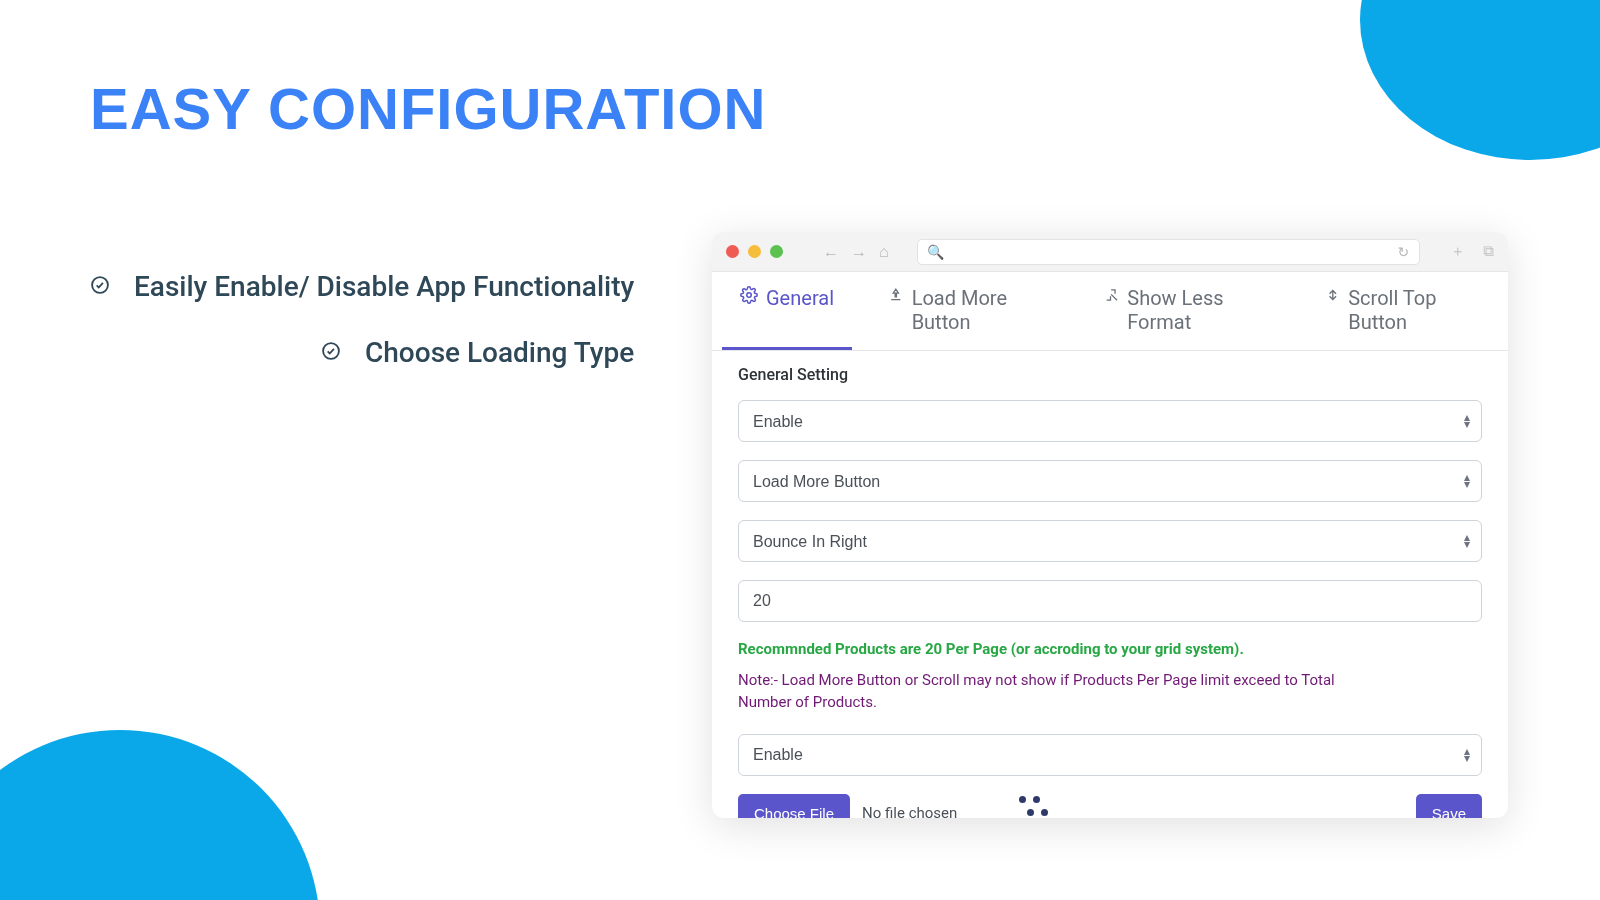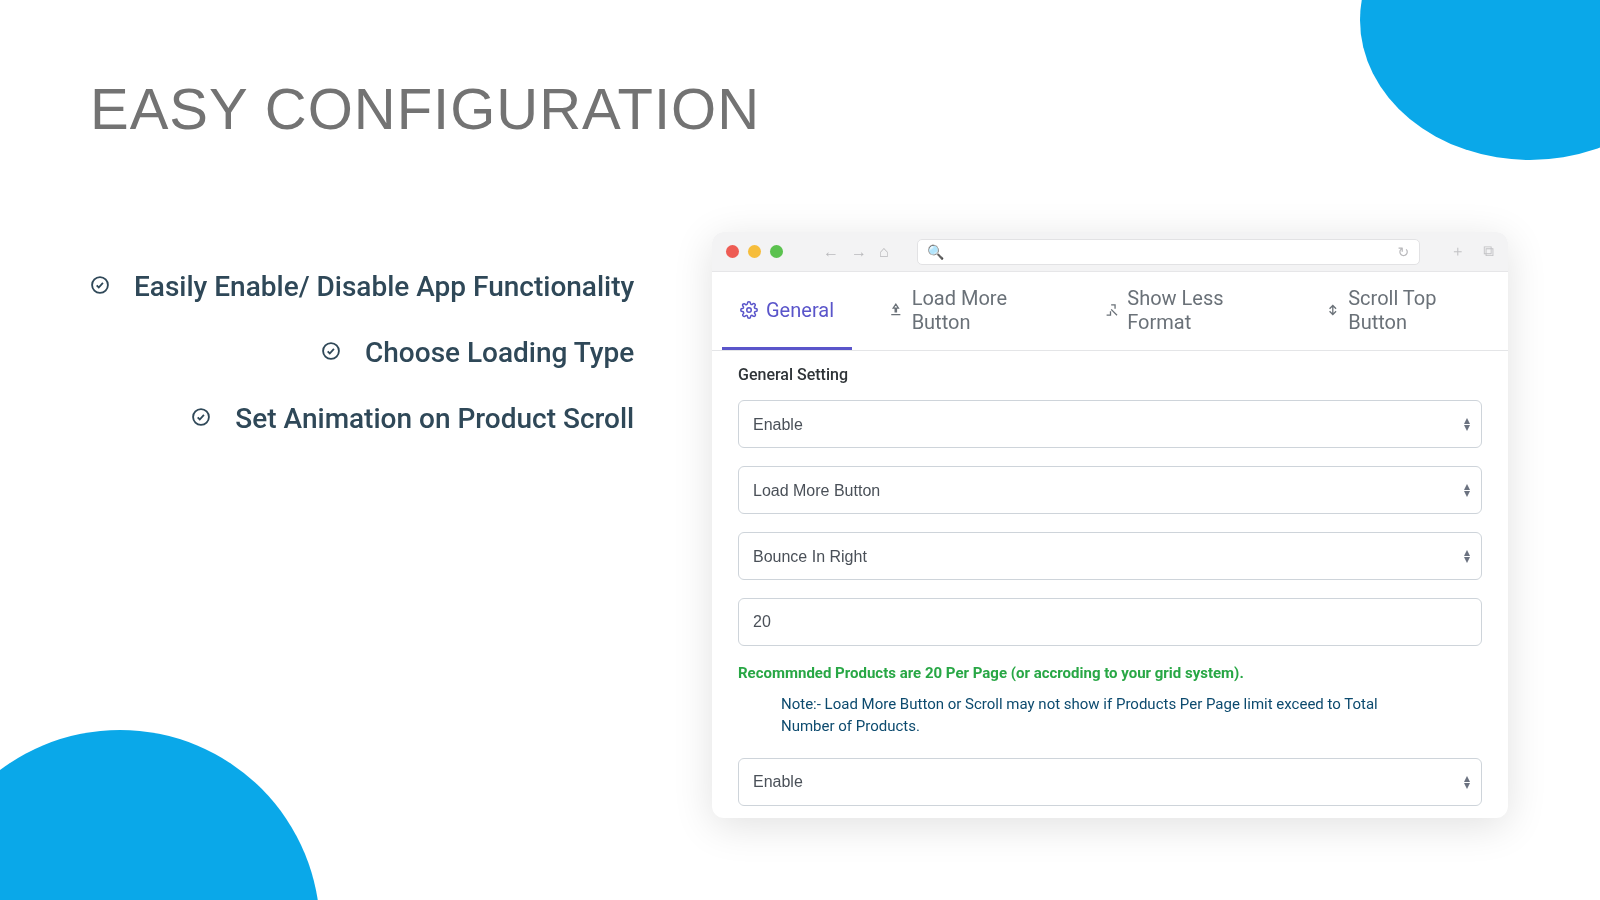--- a/index.html
+++ b/index.html
@@ -27,23 +27,23 @@
   width: 400px;
   height: 400px;
   background: #0aa8e9;
   border-radius: 50%;
 }
 .title {
   position: absolute;
   top: 75px;
   left: 90px;
   font-size: 58px;
-  font-weight: 400;
+  font-weight: 700;
   letter-spacing: 1px;
-  color: #737373;
+  color: #3b82f6;
   font-family: "Arial Black", sans-serif;
 }
 .features {
   position: absolute;
   top: 270px;
   left: 90px;
   display: flex;
   flex-direction: column;
   gap: 33px;
 }
@@ -102,60 +102,60 @@
 .addrbar .reload { margin-left: auto; color: #b9b9bc; font-size: 14px; }
 .rightctrls { display: flex; gap: 18px; margin-left: 20px; color: #c2c2c5; font-size: 15px; }
 .tabs {
   display: flex;
   border-bottom: 1px solid #e4e5e7;
   padding: 0 10px;
 }
 .tab {
   padding: 14px 18px 13px;
   display: flex;
-  align-items: center;
+  align-items: flex-start;
   gap: 8px;
   font-size: 20px;
   color: #6a7178;
   cursor: pointer;
   border-bottom: 3px solid transparent;
   margin-right: 18px;
 }
 .tab.active { color: #5a55ca; border-bottom-color: #5a55ca; }
 .tab svg { width: 18px; height: 18px; vertical-align: middle; }
 .panel { padding: 14px 26px 20px; }
 .panel-title { font-size: 16px; color: #2f3438; margin-bottom: 16px; font-weight: 500; }
 .selectwrap {
   position: relative;
   margin-bottom: 18px;
 }
 .selectwrap select, .selectwrap input.textlike {
   width: 100%;
-  height: 48px;
+  height: 42px;
   border: 1px solid #ced4da;
   border-radius: 6px;
   background: #fff;
   padding: 0 14px;
   font-size: 16px;
   color: #4a5058;
   appearance: none;
   -webkit-appearance: none;
 }
 .selectwrap .caret {
   position: absolute;
   right: 12px;
   top: 50%;
   transform: translateY(-50%);
   color: #6b7280;
   font-size: 12px;
   line-height: 0.6;
   pointer-events: none;
 }
 .hint-green { color: #28a745; font-size: 15px; margin: 2px 0 12px; font-weight: bold; }
-.hint-red { color: #0c4a6e; font-size: 15px; margin-bottom: 20px; max-width: 640px; line-height: 1.45; margin-left: 43px; }
+.hint-red { color: #701a75; font-size: 15px; margin-bottom: 20px; max-width: 640px; line-height: 1.45; }
 .filerow {
   display: flex;
   align-items: center;
   gap: 12px;
   margin-top: 14px;
 }
 .btn {
   background: #5a55ca;
   color: #fff;
   border: none;
@@ -200,29 +200,20 @@
   </li>
   <li class="feature">
     <span class="ficon">
       <svg viewBox="0 0 24 24" fill="none" stroke="#2f4858" stroke-width="2.2">
           <circle cx="12" cy="12" r="9.5"></circle>
           <path d="M8 12.5l2.5 2.5 5-5.5"></path>
         </svg>
     </span>
     <span class="flabel">Choose Loading Type</span>
   </li>
-  <li class="feature">
-    <span class="ficon">
-      <svg viewBox="0 0 24 24" fill="none" stroke="#2f4858" stroke-width="2.2">
-          <circle cx="12" cy="12" r="9.5"></circle>
-          <path d="M8 12.5l2.5 2.5 5-5.5"></path>
-        </svg>
-    </span>
-    <span class="flabel">Set Animation on Product Scroll</span>
-  </li>
 </ul>
 
 <div class="browser">
   <div class="chrome">
     <div class="dots">
       <span class="dot r"></span>
       <span class="dot y"></span>
       <span class="dot g"></span>
     </div>
     <div class="navbtns">

